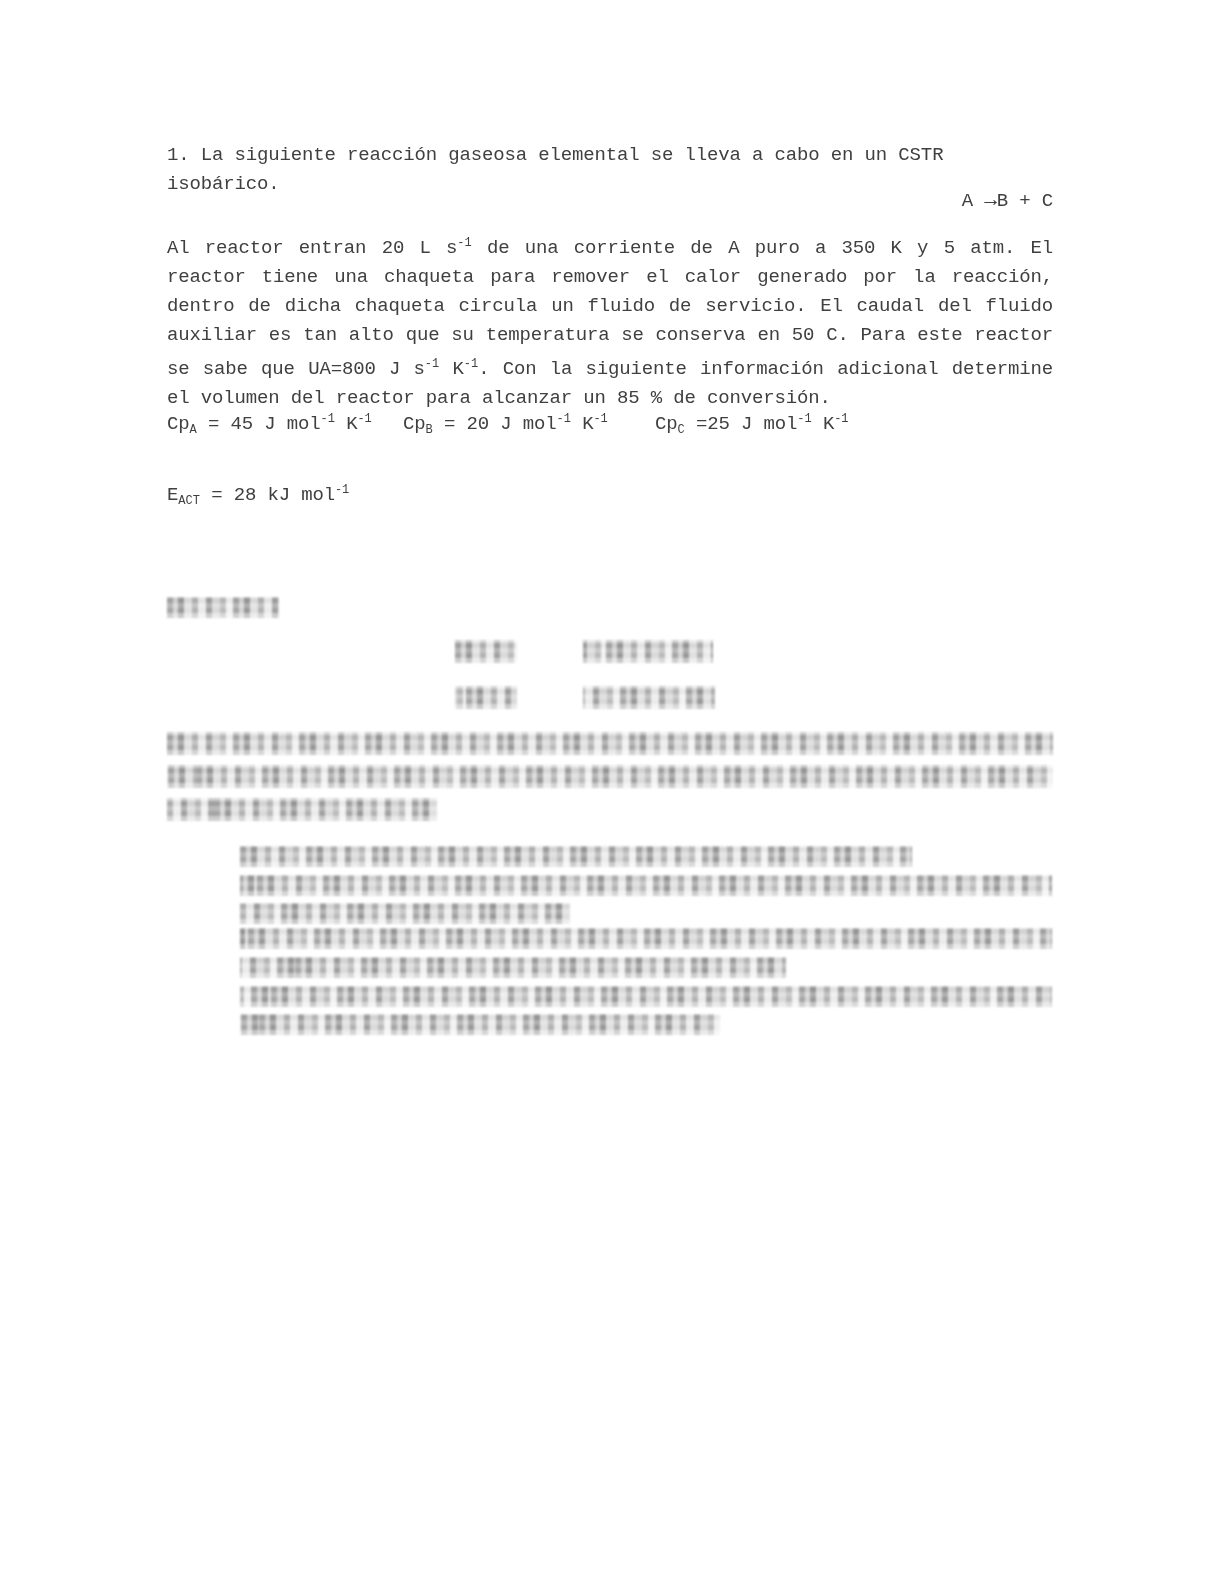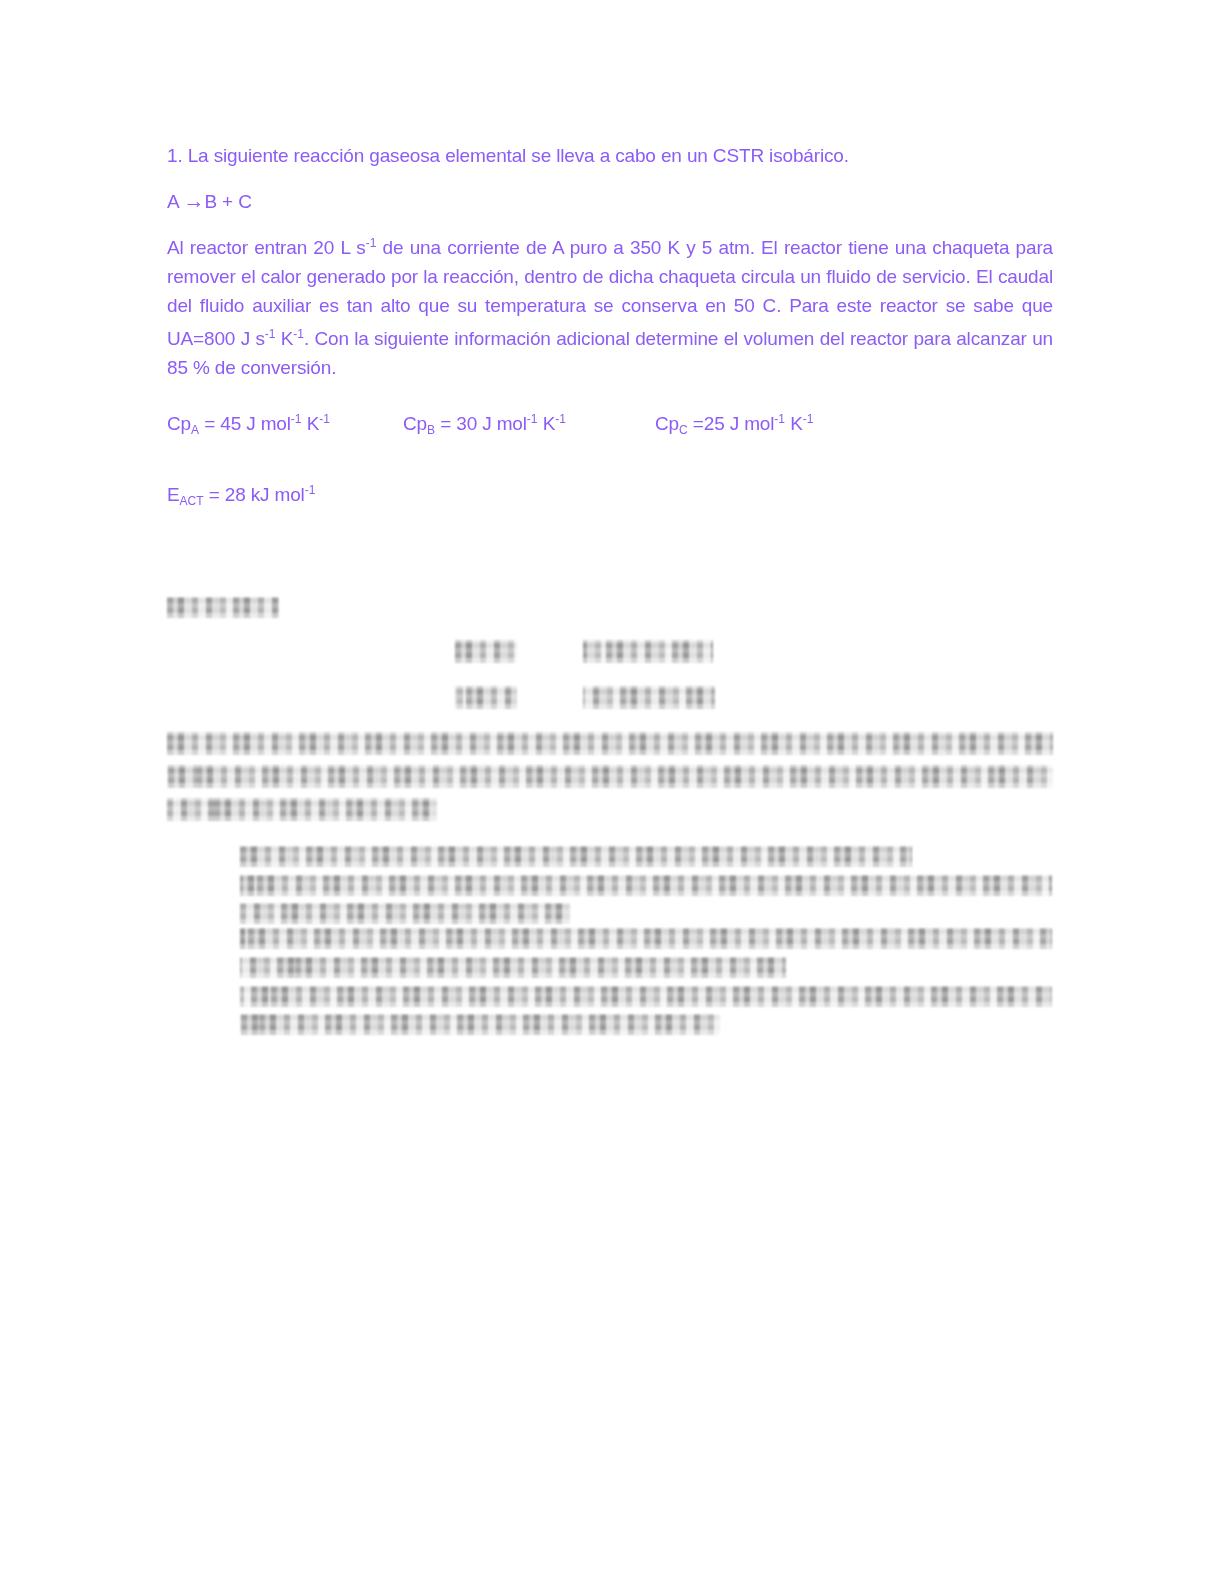--- a/index.html
+++ b/index.html
@@ -1,33 +1,33 @@
 <!DOCTYPE html>
 <html><head>
 <meta charset="utf-8">
 <style>
   html,body { margin:0; padding:0; background:#ffffff; }
   .page {
     position:relative;
     width:1224px; height:1584px;
     background:#ffffff;
-    font-family:Liberation Sans, sans-serif;
-    color:#8b5cf6;
+    font-family:Liberation Mono, monospace;
+    color:#404040;
     overflow:hidden;
   }
   .abs { position:absolute; }
   .txt {
     font-size:19px;
     line-height:29px;
     letter-spacing:-0.15px;
     margin:0;
   }
   .col-l { left:167px; width:886px; }
   .just { text-align:justify; }
-  .center { text-align:left; }
+  .center { text-align:right; }
   .rx-arrow { font-weight:700; font-size:21px; }
   sup.s, sub.s { font-size:12px; letter-spacing:0; }
   sup.s { vertical-align:7px; }
   sub.s { vertical-align:-4px; }
   .datarow { height:29px;margin-top:16px; }
   .datacol { position:absolute; top:0; white-space:nowrap; }
   
   .blur {
     position:absolute;
     height:23px;
@@ -55,21 +55,21 @@
 <div class="page">
 
   <p class="abs txt col-l" style="top:141px">1. La siguiente reacción gaseosa elemental se lleva a cabo en un CSTR isobárico.</p>
 
   <p class="abs txt col-l center" style="top:186px"><span>A </span><span class="rx-arrow">→</span><span>B + C</span></p>
 
   <p class="abs txt col-l just" style="top:229px"><span>Al reactor entran 20 L s</span><sup class="s">-1</sup><span> de una corriente de A puro a 350 K y 5 atm. El reactor tiene una chaqueta para remover el calor generado por la reacción, dentro de dicha chaqueta circula un fluido de servicio. El caudal del fluido auxiliar es tan alto que su temperatura se conserva en 50 C. Para este reactor se sabe que UA=800 J s</span><sup class="s">-1</sup><span> K</span><sup class="s">-1</sup><span>. Con la siguiente información adicional determine el volumen del reactor para alcanzar un 85 % de conversión.</span></p>
 
   <div class="abs txt col-l datarow" style="top:389px">
     <span class="datacol" style="left:0"><span>Cp</span><sub class="s">A</sub><span> = 45 J mol</span><sup class="s">-1</sup><span> K</span><sup class="s">-1</sup></span>
-    <span class="datacol" style="left:236px"><span>Cp</span><sub class="s">B</sub><span> = 30 J mol</span><sup class="s">-1</sup><span> K</span><sup class="s">-1</sup></span>
+    <span class="datacol" style="left:236px"><span>Cp</span><sub class="s">B</sub><span> = 20 J mol</span><sup class="s">-1</sup><span> K</span><sup class="s">-1</sup></span>
     <span class="datacol" style="left:488px"><span>Cp</span><sub class="s">C</sub><span> =25 J mol</span><sup class="s">-1</sup><span> K</span><sup class="s">-1</sup></span>
   </div>
 
 
 
   <p class="abs txt col-l" style="top:476px"><span>E</span><sub class="s">ACT</sub><span> = 28 kJ mol</span><sup class="s">-1</sup></p>
 
 
   <div class="blur short" style="left:167px; top:597px; width:112px"></div>
 

